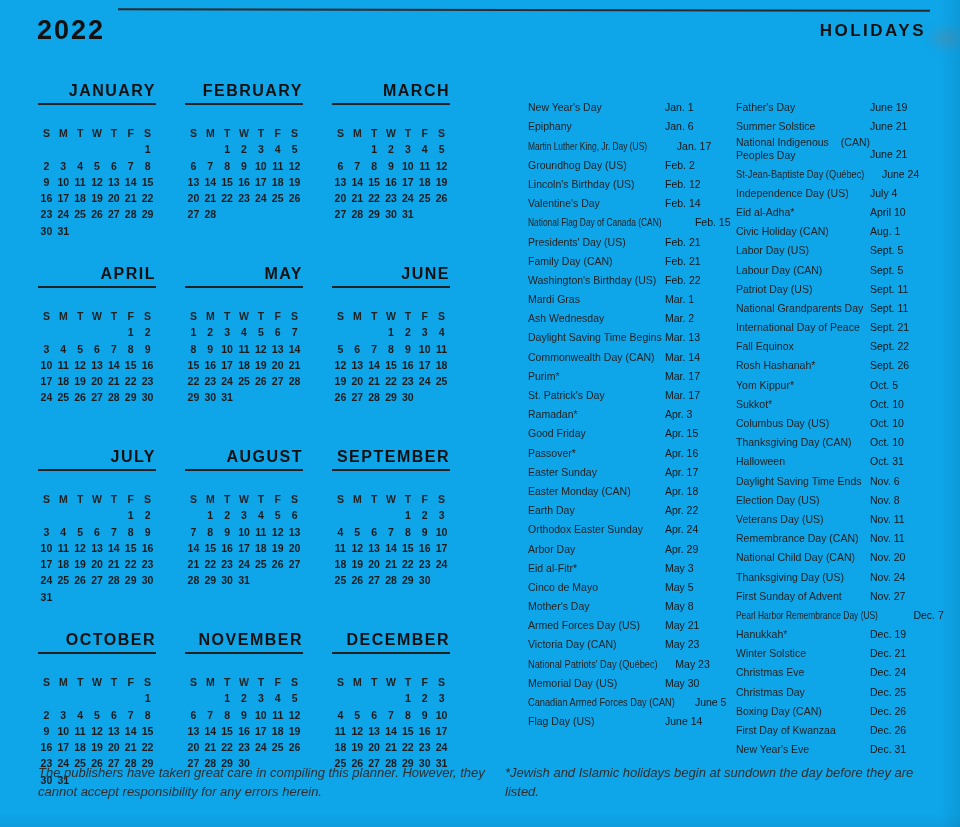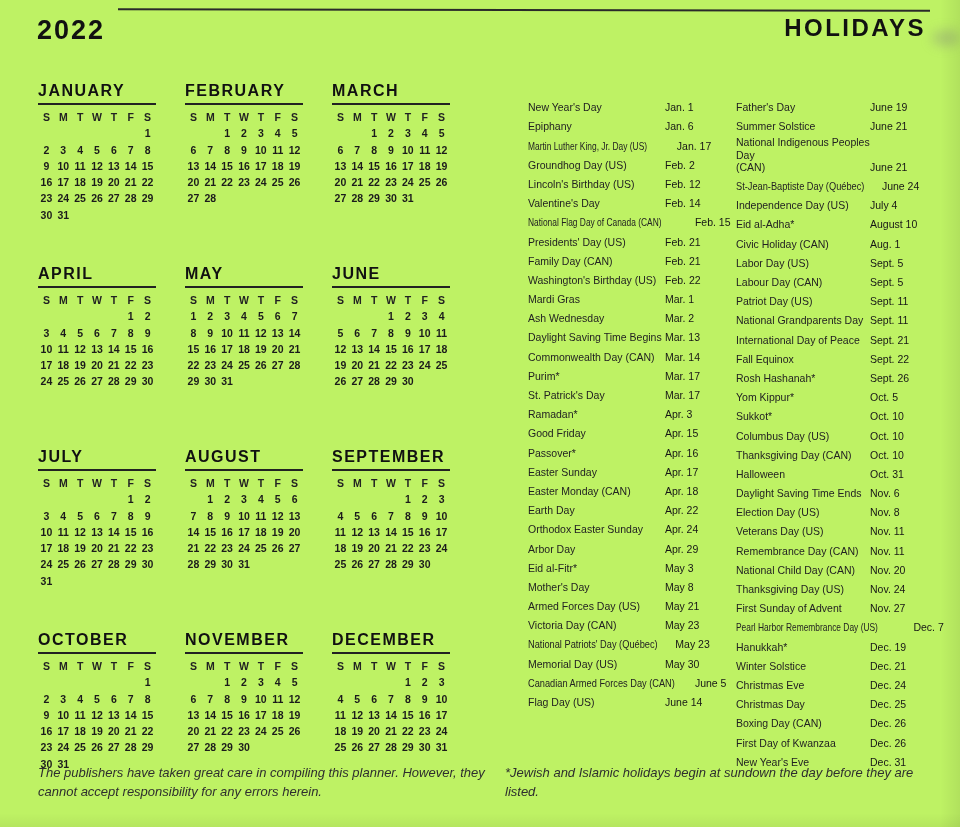--- a/index.html
+++ b/index.html
@@ -1,32 +1,32 @@
 <!DOCTYPE html>
 <html><head>
 <meta charset="utf-8">
 <style>
   html,body{margin:0;padding:0;background:#e9e9e7;}
   .page{
     position:relative; width:960px; height:827px;
-    background:#bef264;
+    background:#0ea5e9;
     font-family:"Liberation Sans", sans-serif;
     color:#161616; overflow:hidden;
   }
   .top-rule{
     position:absolute; top:9px; left:118px; right:30px; height:2px;
     background:#2a2a2a; transform:rotate(0.12deg);
   }
   .year{
     position:absolute; left:37px; top:15px;
     font-size:27px; font-weight:800; letter-spacing:2px; color:#111;
   }
   .holidays-title{
-    position:absolute; right:34px; top:14px;
-    font-size:24px; font-weight:800; letter-spacing:2.5px; color:#111;
+    position:absolute; right:34px; top:21px;
+    font-size:17px; font-weight:800; letter-spacing:2.5px; color:#111;
   }
   .smudge{
     position:absolute; right:0px; top:30px; width:28px; height:16px;
     background:rgba(125,125,125,.35); filter:blur(6px); border-radius:50%;
   }
   .edge-shade{
     position:absolute; right:0; top:0; bottom:0; width:20px;
     background:linear-gradient(to right, rgba(0,0,0,0), rgba(0,0,0,.07));
     pointer-events:none;
   }
@@ -38,22 +38,23 @@
 
   
   .months-grid{
     position:absolute; left:38px; top:82px;
     display:grid; grid-template-columns:repeat(3,118px);
     grid-template-rows:repeat(4,183px); column-gap:29px;
   }
   .month{width:118px;}
   .month-name{
     font-size:16px; font-weight:800; letter-spacing:1.5px; color:#111;
-    border-bottom:2px solid #222; padding-bottom:3px; margin-bottom:4px;
+    border-bottom:2px solid #222; padding-bottom:3px; margin-bottom:20px;
     white-space:nowrap;
+    text-align:right;
   }
   .dates{
     display:grid; grid-template-columns:repeat(7,1fr);
   }
   .cell{
     font-size:10.5px; font-weight:700; line-height:16.3px;
     text-align:center; color:#1b1b1b;
   }
   .cell.dow{font-weight:700; color:#222;}
 
@@ -63,21 +64,21 @@
   .col2{left:736px; width:204px;}
   .hrow{display:flex; align-items:flex-end; min-height:19.2px;}
   .hname{
     flex:0 0 137px; white-space:nowrap; overflow:visible;
     font-size:10.5px; color:#222; transform-origin:left bottom;
     line-height:13px;
   }
   .col2 .hname{flex-basis:134px;}
   .hname.c88{transform:scaleX(0.88);}
   .hname.c80{transform:scaleX(0.80);}
-  .hname.wrap{white-space:normal; display:flex; flex-direction:column; line-height:12.5px; padding-top:3px;}
+  .hname.wrap{white-space:normal; display:flex; flex-direction:row; line-height:12.5px; padding-top:3px;}
   .hdate{
     flex:0 0 auto; font-size:10.5px; color:#161616; line-height:13px;
     text-align:left;
   }
 
   
   .footnote{
     position:absolute; top:764px; font-size:13px; font-style:italic;
     line-height:1.45; color:#2e2e2e;
   }
@@ -740,20 +741,24 @@
       </div>
       <div class="hrow">
         <span class="hname">Arbor Day</span>
         <span class="hdate">Apr. 29</span>
       </div>
       <div class="hrow">
         <span class="hname">Eid al-Fitr*</span>
         <span class="hdate">May 3</span>
       </div>
       <div class="hrow">
+        <span class="hname">Cinco de Mayo</span>
+        <span class="hdate">May 5</span>
+      </div>
+      <div class="hrow">
         <span class="hname">Mother's Day</span>
         <span class="hdate">May 8</span>
       </div>
       <div class="hrow">
         <span class="hname">Armed Forces Day (US)</span>
         <span class="hdate">May 21</span>
       </div>
       <div class="hrow">
         <span class="hname">Victoria Day (CAN)</span>
         <span class="hdate">May 23</span>
@@ -794,21 +799,21 @@
       <div class="hrow">
         <span class="hname c88">St-Jean-Baptiste Day (Québec)</span>
         <span class="hdate">June 24</span>
       </div>
       <div class="hrow">
         <span class="hname">Independence Day (US)</span>
         <span class="hdate">July 4</span>
       </div>
       <div class="hrow">
         <span class="hname">Eid al-Adha*</span>
-        <span class="hdate">August 10</span>
+        <span class="hdate">April 10</span>
       </div>
       <div class="hrow">
         <span class="hname">Civic Holiday (CAN)</span>
         <span class="hdate">Aug. 1</span>
       </div>
       <div class="hrow">
         <span class="hname">Labor Day (US)</span>
         <span class="hdate">Sept. 5</span>
       </div>
       <div class="hrow">

